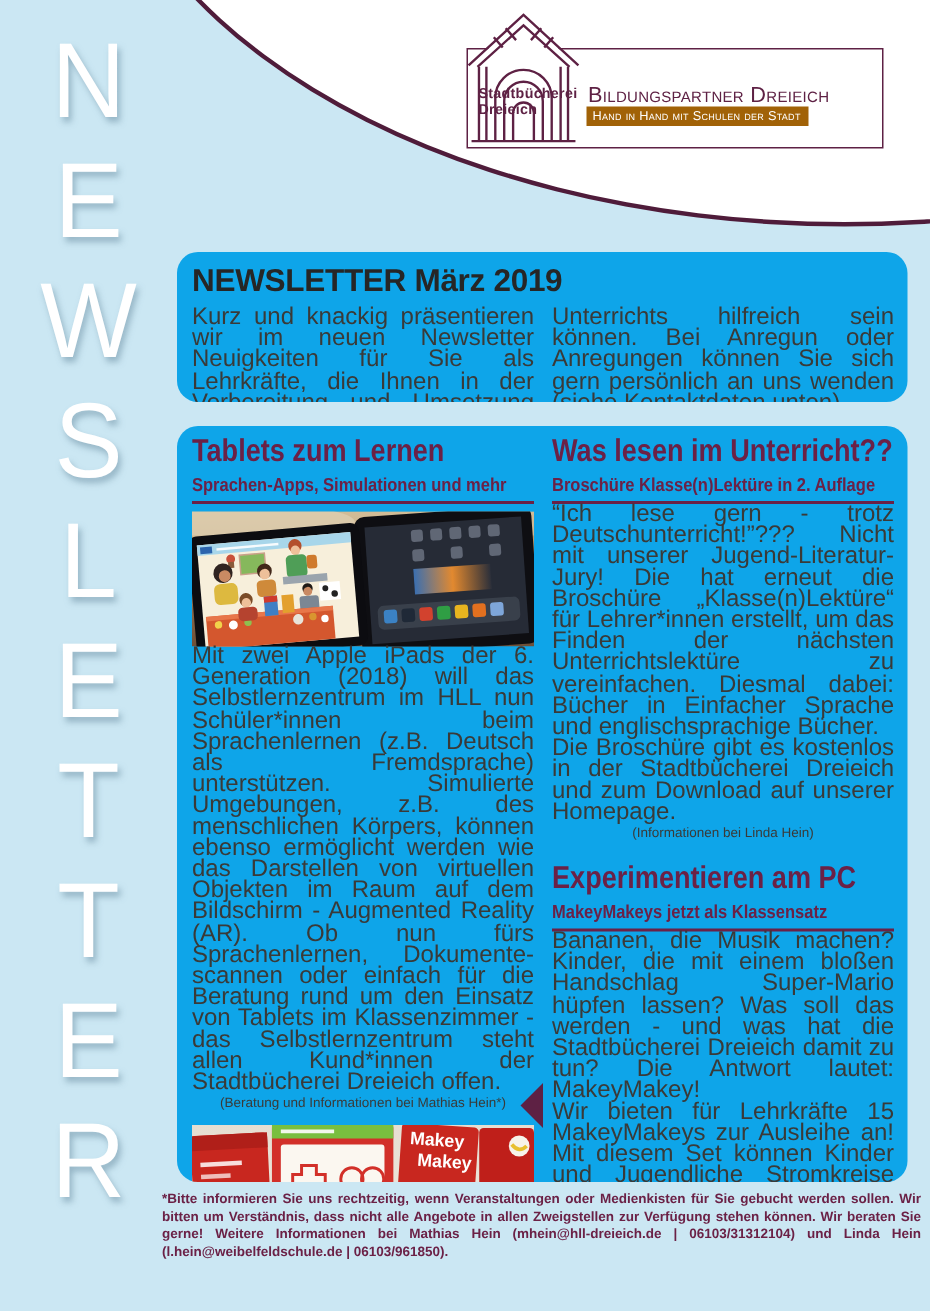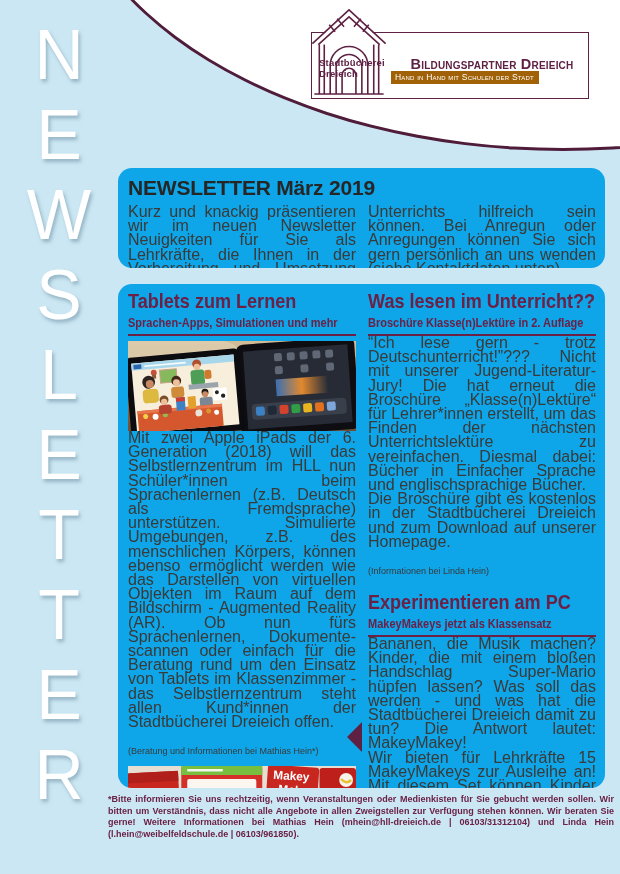--- a/index.html
+++ b/index.html
@@ -26,23 +26,22 @@
     border:1.5px solid #5e2144;
   }
   .house-icon{position:absolute;left:309px;top:5px;width:80px;height:94px;}
   .library-name{
     position:absolute;left:319px;top:57px;width:70px;
     font-size:9.5px;line-height:11px;font-weight:700;color:#5e2144;
     letter-spacing:.2px;white-space:pre-line;
   }
   .partner-title{
     position:absolute;left:392px;top:56px;width:200px;
-    font-variant:small-caps;font-weight:700;font-size:14.5px;color:#5e2144;
+    font-variant:small-caps;font-weight:400;font-size:14.5px;color:#5e2144;
     letter-spacing:.2px;
-    text-align:center;
   }
   .partner-band{
     position:absolute;left:391px;top:71px;width:148px;height:13px;
     background:#a16207;color:#ffffff;font-variant:small-caps;
     font-size:8.5px;line-height:13px;padding-left:4px;letter-spacing:.2px;
     box-sizing:border-box;white-space:nowrap;
   }
   
   .card{position:absolute;left:118px;width:487px;background:#0ea5e9;border-radius:14px;overflow:hidden;}
   .card-intro{top:168px;height:100px;}
@@ -58,21 +57,21 @@
   .signature{font-size:11px;line-height:14.2px;text-align:right;color:#3a3a38;}
   .h2{
     margin:0;font-size:21px;line-height:26px;font-weight:700;color:#6b2146;
     transform:scaleX(.86);transform-origin:0 50%;white-space:nowrap;
   }
   .h3{
     margin:0;font-size:12.5px;line-height:18px;font-weight:700;color:#6b2146;
     transform:scaleX(.88);transform-origin:0 50%;white-space:nowrap;
   }
   .rule{border:none;border-top:2px solid #6b2146;margin:2px 0 0 0;}
-  .credit{font-size:9px;line-height:11px;color:#3a3a38;margin-top:17px;}
+  .credit{font-size:9px;line-height:11px;color:#3a3a38;margin-top:1px;text-align:center;}
   .photo{display:block;width:228px;margin-top:5px;}
   .mt6{margin-top:6px;}
   .mt7{margin-top:7px;}
   .mt9{margin-top:9px;}
   .mt12{margin-top:12px;}
   .note-arrow{
     position:absolute;left:229px;top:438px;width:0;height:0;
     border-top:15px solid transparent;border-bottom:15px solid transparent;
     border-right:15px solid #5e2144;
   }

